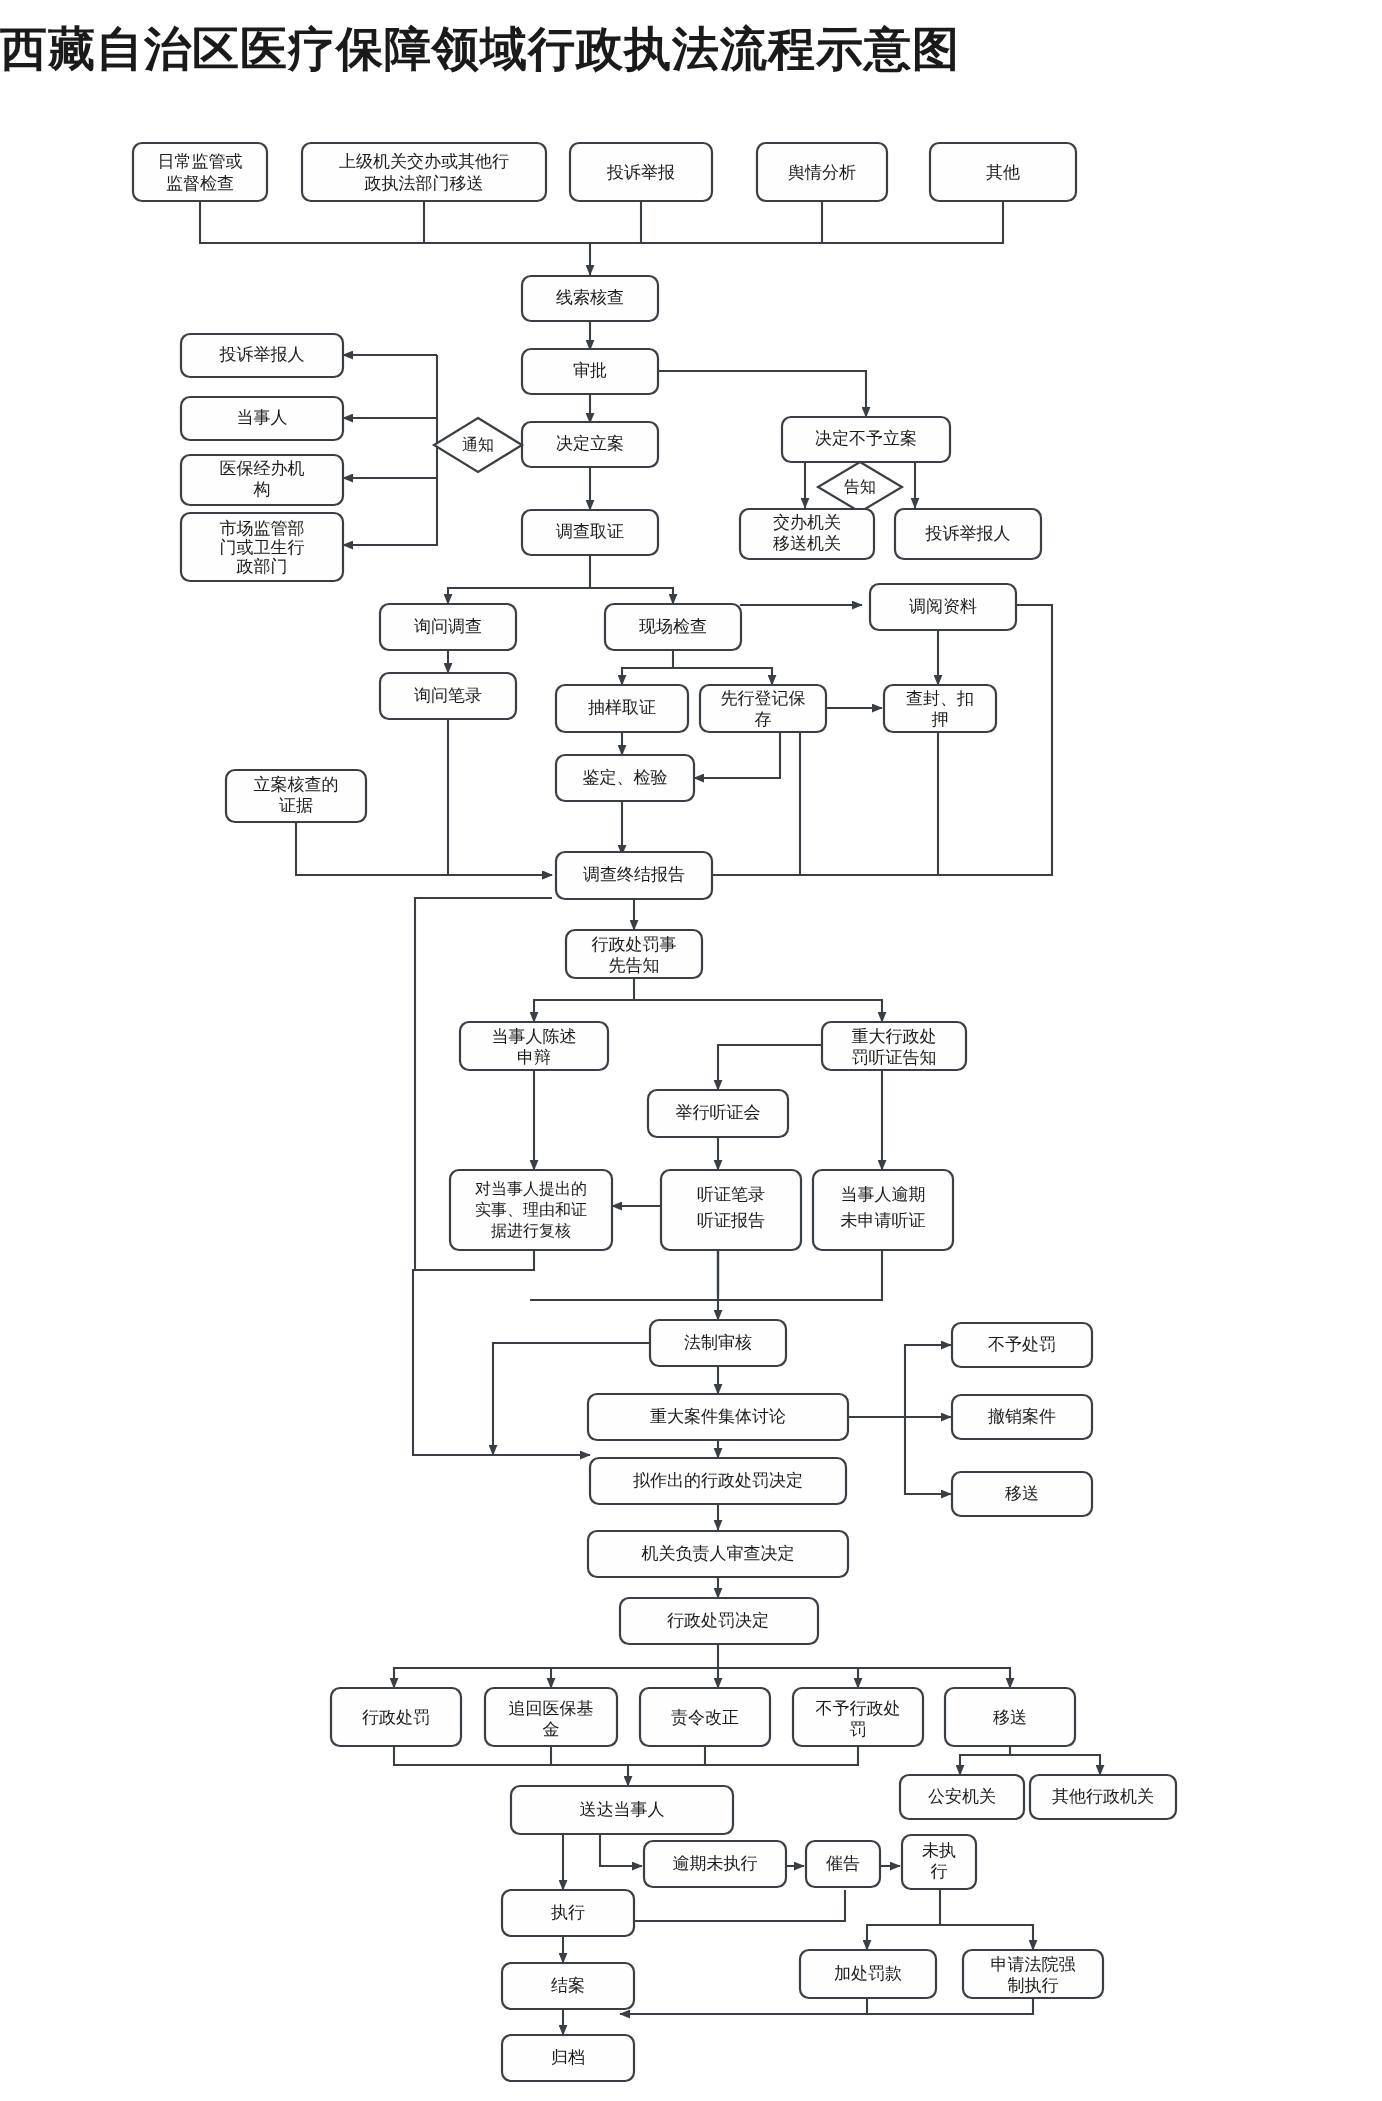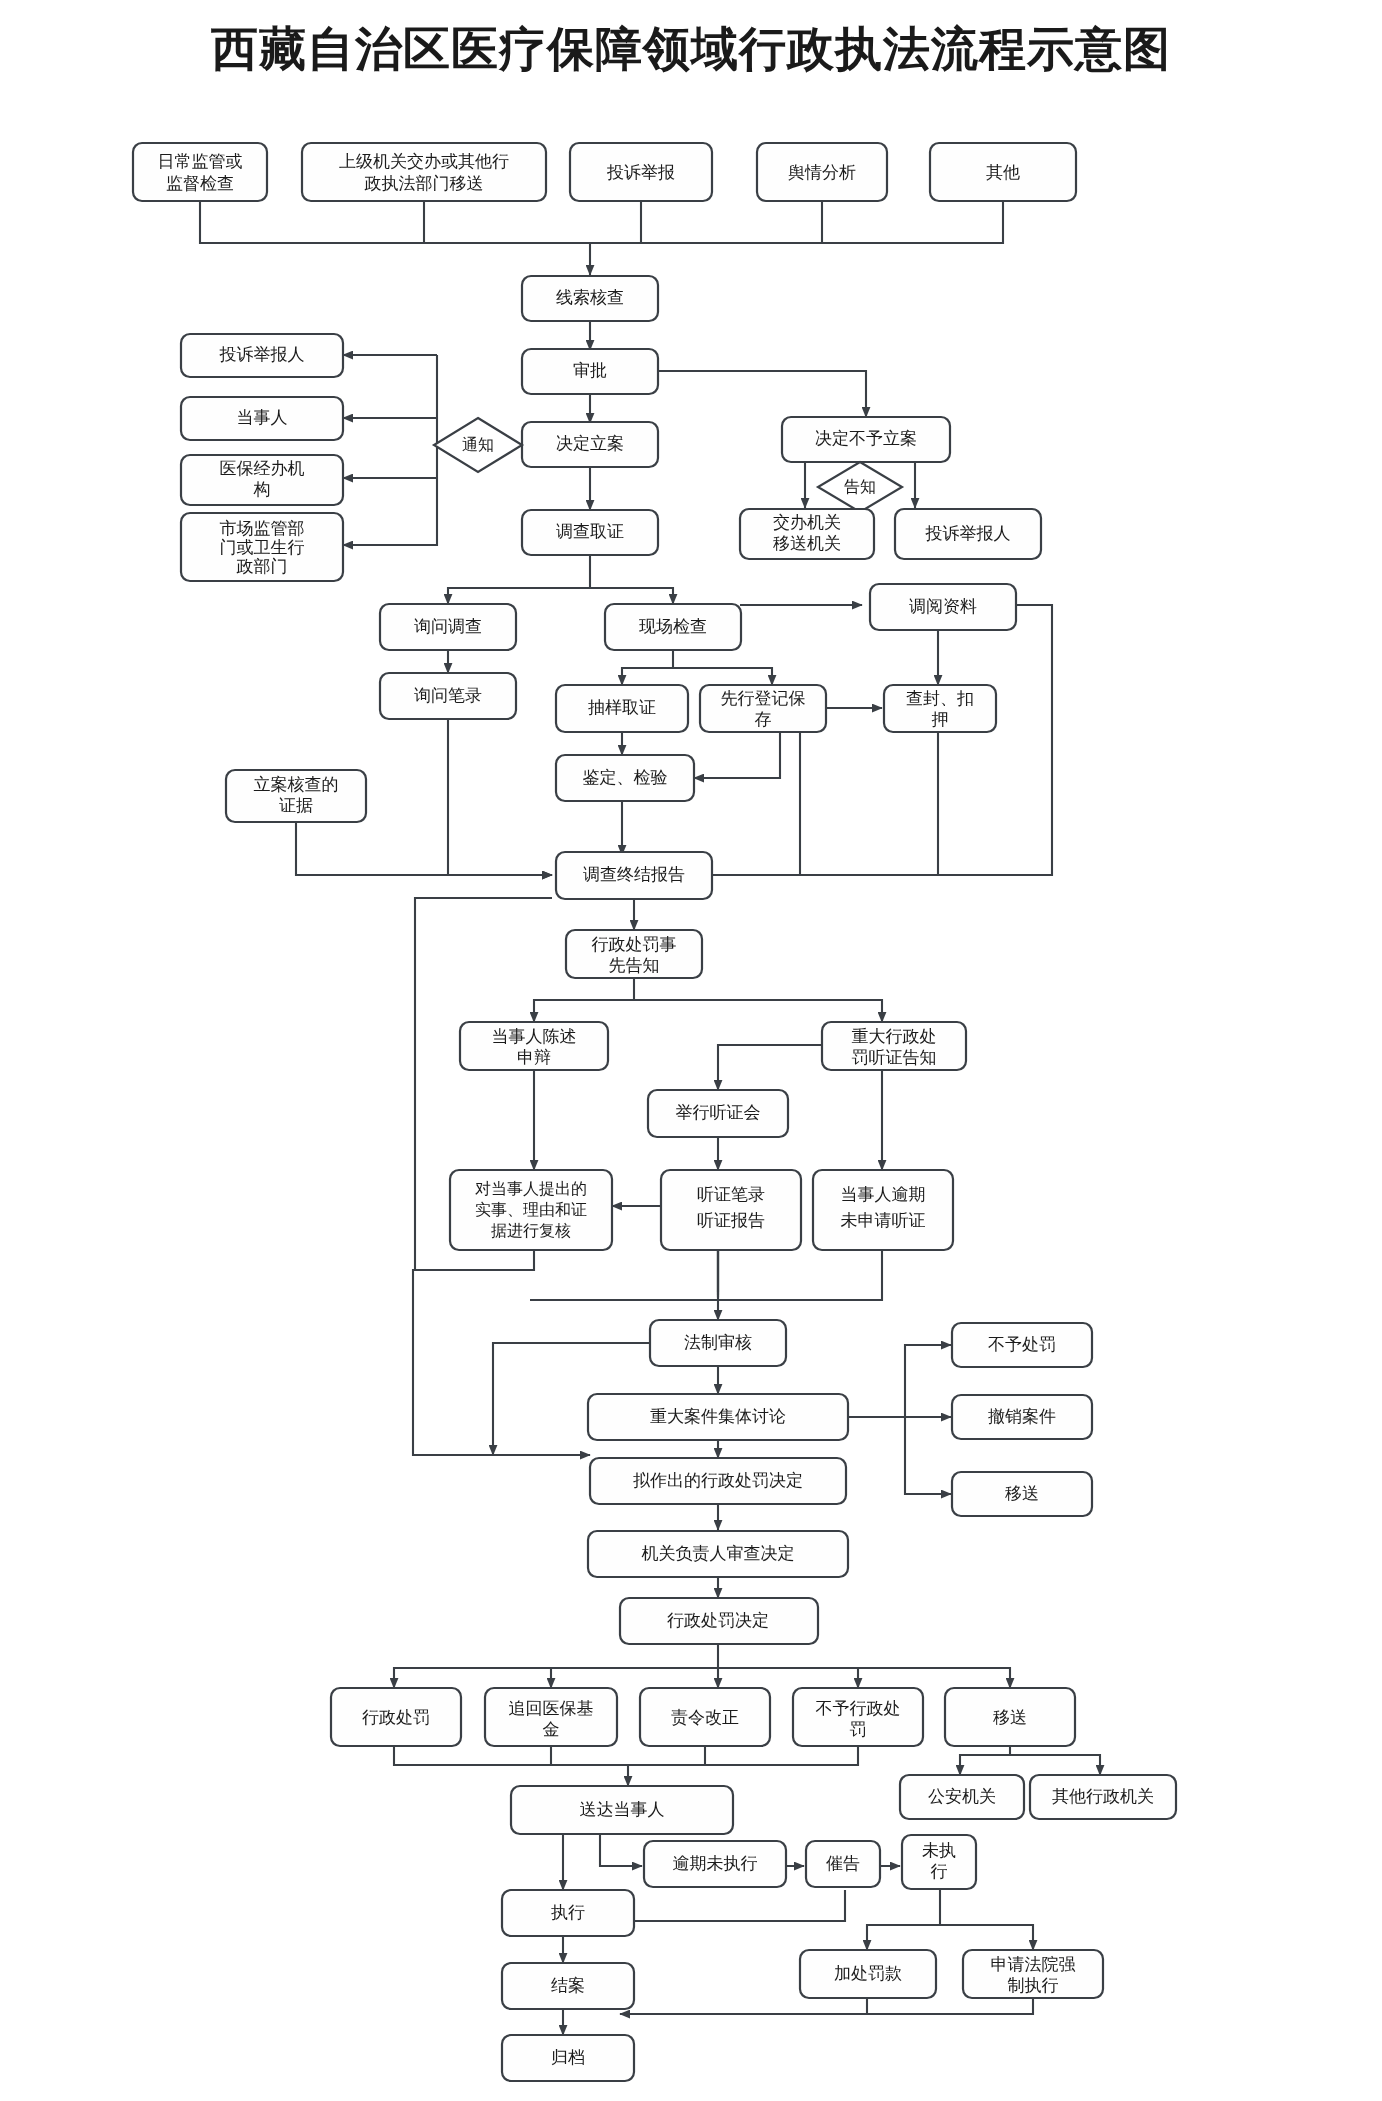--- a/index.html
+++ b/index.html
@@ -5,21 +5,21 @@
 <style>
   html,body{margin:0;padding:0;background:#ffffff;}
   body{
     width:1382px;height:2101px;
     font-family:"Liberation Sans","DejaVu Sans",sans-serif;
     -webkit-font-smoothing:antialiased;
   }
   #page{position:relative;width:1382px;height:2101px;overflow:hidden;background:#fff;}
   #title{
     position:absolute;left:0;top:18px;width:1382px;
-    text-align:center;
+    text-align:left;
     font-size:47px;font-weight:bold;letter-spacing:1px;
     color:#1a1a1a;
     font-family:"Liberation Sans","DejaVu Sans",sans-serif;
   }
   svg#flow{position:absolute;left:0;top:0;width:1382px;height:2101px;}
   .nodebox{
     fill:#fefefe;stroke:#3a3f45;stroke-width:2.2;
   }
   .diamond{
     fill:#ffffff;stroke:#3a3f45;stroke-width:2.2;

